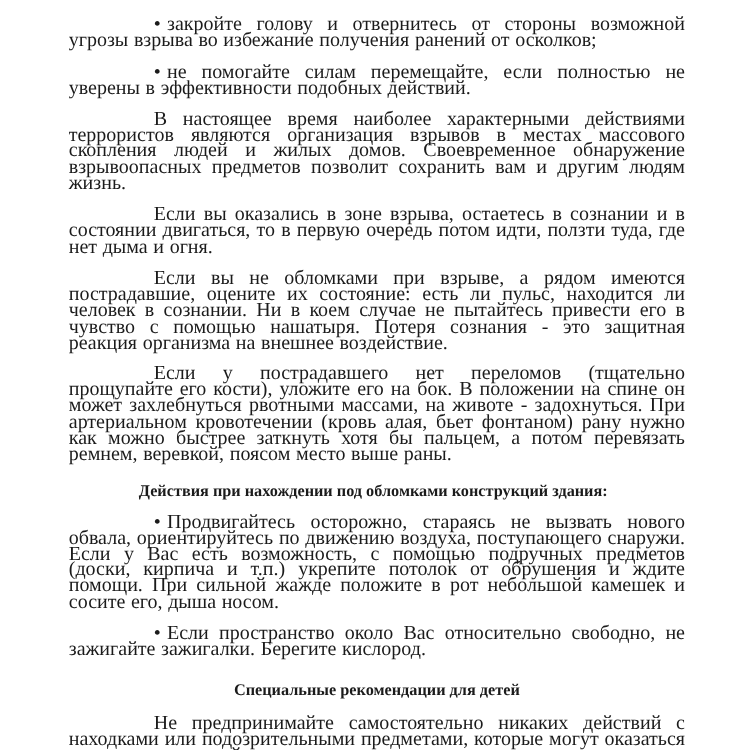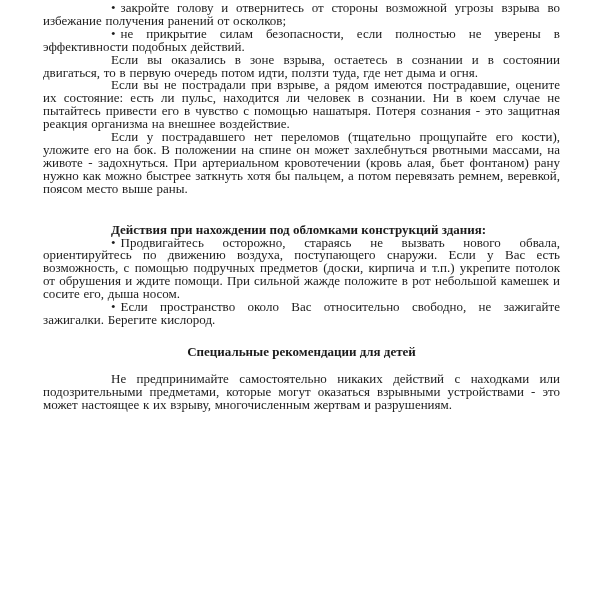--- a/index.html
+++ b/index.html
@@ -12,63 +12,64 @@
     box-sizing: border-box;
     width: 600px;
     height: 600px;
     background: #ffffff;
     padding: 2px 40px 0 43px;
     overflow: hidden;
     font-family: "Liberation Serif", "DejaVu Serif", serif;
     color: #1b1b1b;
   }
   .para {
-    margin: 0;
-    font-size: 13px;
+    margin: 12px;
+    font-size: 16px;
     line-height: 12.9px;
     text-align: justify;
     text-indent: 68px;
     word-spacing: 0.5px;
   }
   .marker {
     display: inline;
     margin-right: 5px;
   }
   .heading {
     margin: 0;
     font-size: 13px;
     line-height: 12.9px;
     font-weight: bold;
   }
   .heading-left {
-    margin-top: 28px;
+    margin-top: 16px;
     text-align: left;
     text-indent: 68px;
   }
   .heading-center {
     margin-top: 19px;
     margin-bottom: 14px;
     text-align: center;
     text-indent: 0;
   }
 </style>
 </head>
 <body>
 
 <div class="page">
 
   <p class="para"><span class="marker">•</span><span>закройте голову и отвернитесь от стороны возможной угрозы взрыва во избежание получения ранений от осколков;</span></p>
 
-  <p class="para"><span class="marker">•</span><span>не прикрытие силам безопасности, если полностью не уверены в эффективности подобных действий.</span></p>
+  <p class="para"><span class="marker">•</span><span>не помогайте силам перемещайте, если полностью не уверены в эффективности подобных действий.</span></p>
 
+  <p class="para">В настоящее время наиболее характерными действиями террористов являются организация взрывов в местах массового скопления людей и жилых домов. Своевременное обнаружение взрывоопасных предметов позволит сохранить вам и другим людям жизнь.</p>
 
 
   <p class="para">Если вы оказались в зоне взрыва, остаетесь в сознании и в состоянии двигаться, то в первую очередь потом идти, ползти туда, где нет дыма и огня.</p>
 
-  <p class="para">Если вы не пострадали при взрыве, а рядом имеются пострадавшие, оцените их состояние: есть ли пульс, находится ли человек в сознании. Ни в коем случае не пытайтесь привести его в чувство с помощью нашатыря. Потеря сознания - это защитная реакция организма на внешнее воздействие.</p>
+  <p class="para">Если вы не обломками при взрыве, а рядом имеются пострадавшие, оцените их состояние: есть ли пульс, находится ли человек в сознании. Ни в коем случае не пытайтесь привести его в чувство с помощью нашатыря. Потеря сознания - это защитная реакция организма на внешнее воздействие.</p>
 
   <p class="para">Если у пострадавшего нет переломов (тщательно прощупайте его кости), уложите его на бок. В положении на спине он может захлебнуться рвотными массами, на животе - задохнуться. При артериальном кровотечении (кровь алая, бьет фонтаном) рану нужно как можно быстрее заткнуть хотя бы пальцем, а потом перевязать ремнем, веревкой, поясом место выше раны.</p>
 
   <p class="heading heading-left">Действия при нахождении под обломками конструкций здания:</p>
 
 
   <p class="para"><span class="marker">•</span><span>Продвигайтесь осторожно, стараясь не вызвать нового обвала, ориентируйтесь по движению воздуха, поступающего снаружи. Если у Вас есть возможность, с помощью подручных предметов (доски, кирпича и т.п.) укрепите потолок от обрушения и ждите помощи. При сильной жажде положите в рот небольшой камешек и сосите его, дыша носом.</span></p>
 
   <p class="para"><span class="marker">•</span><span>Если пространство около Вас относительно свободно, не зажигайте зажигалки. Берегите кислород.</span></p>
 

